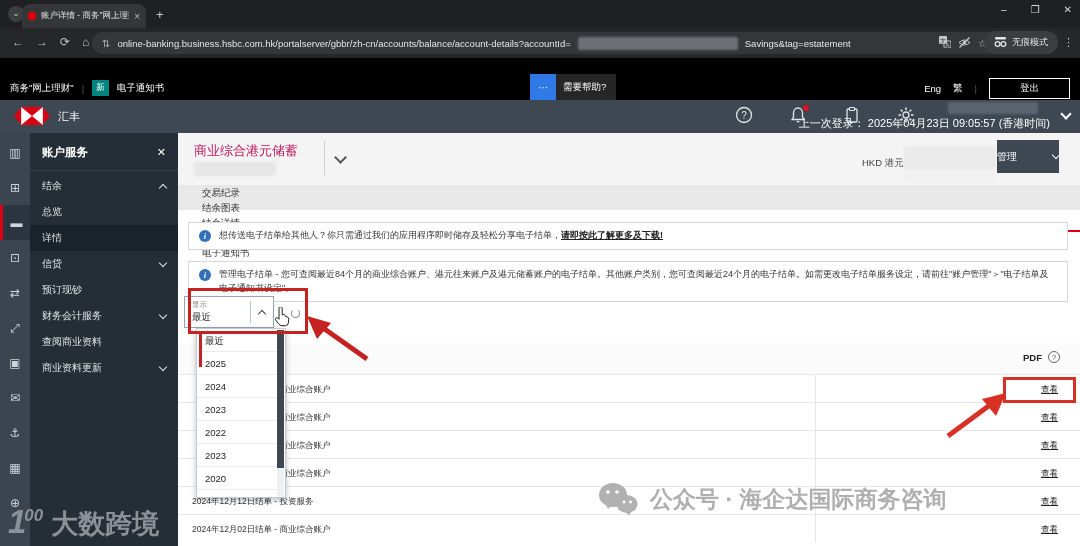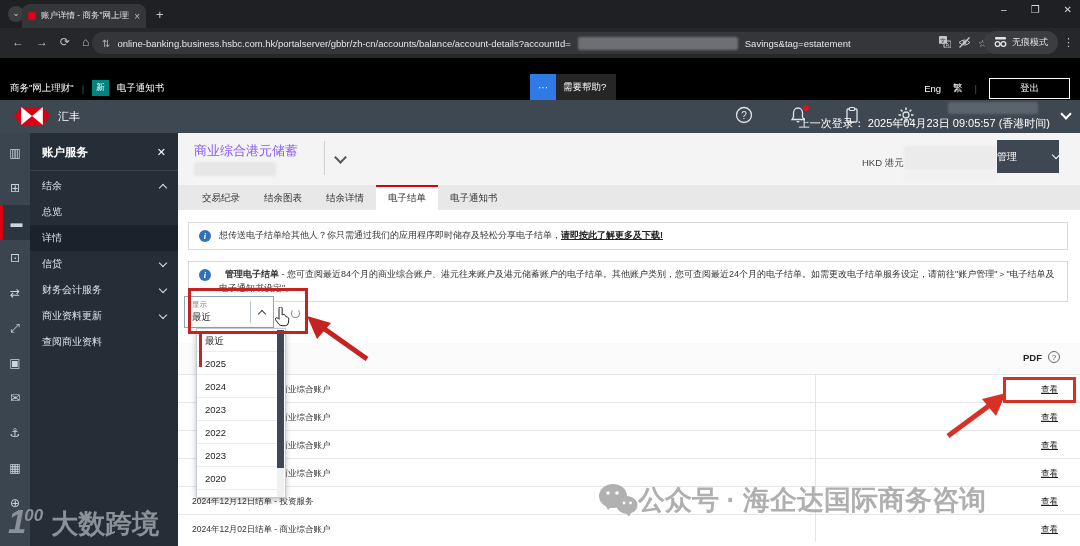--- a/index.html
+++ b/index.html
@@ -57,38 +57,38 @@
   .sp-divider { border-top:1px solid #39434d; margin:0 0 2px 0; }
   .sp-item { display:flex; align-items:center; justify-content:space-between; padding:6px 12px; color:#dde4ea; font-size:10px; min-height:25px; }
   .sp-item.selected { background:#1a222b; }
   .sp-chev { width:6px; height:6px; border-right:1.5px solid #dde4ea; border-bottom:1.5px solid #dde4ea; }
   .chev-up { transform:rotate(-135deg); margin-top:3px; }
   .chev-down { transform:rotate(45deg); margin-bottom:3px; }
 
   
   .content { position:absolute; left:178px; top:133px; width:902px; height:413px; background:#fff; }
   .acct-header { position:absolute; left:0; top:0; width:902px; height:52px; background:#f4f4f4; }
-  .acct-name { position:absolute; left:16px; top:9px; font-size:13px; color:#8b5cf6; }
+  .acct-name { position:absolute; left:16px; top:9px; font-size:13px; color:#be185d; }
   .acct-redacted { position:absolute; left:16px; top:29px; width:82px; height:14px; background:#e7e7e7; border-radius:2px; filter:blur(1px); }
   .acct-vdiv { position:absolute; left:146px; top:8px; width:1px; height:34px; background:#cfcfcf; }
   .acct-chev { position:absolute; left:158px; top:20px; width:9px; height:9px; border-right:2px solid #555; border-bottom:2px solid #555; transform:rotate(45deg); }
   .ccy-label { position:absolute; left:684px; top:24px; font-size:9.5px; color:#444; }
   .bal-redacted { position:absolute; left:726px; top:13px; width:92px; height:24px; background:#ebebeb; border-radius:2px; filter:blur(1px); }
   .bal-redacted2 { position:absolute; left:726px; top:40px; width:92px; height:9px; background:#f1f1f1; border-radius:2px; filter:blur(1px); }
   .manage-btn { position:absolute; left:819px; top:7px; width:62px; height:33px; background:#3e4853; color:#fff; font-size:10px; display:flex; align-items:center; justify-content:space-between; gap:16px; }
   .manage-btn .sp-chev { border-color:#fff; }
 
-  .tabbar { position:absolute; left:0; top:52px; width:902px; height:25px; background:#e8e8e8; display:flex; padding-left:12px; }
+  .tabbar { position:absolute; left:0; top:52px; width:902px; height:25px; background:#e8e8e8; display:flex; padding-left:12px;flex-direction:column; }
   .ctab { height:25px; padding:0 12px; font-size:9.5px; color:#333; display:flex; align-items:center; border-top:2px solid transparent; }
   .ctab.active { background:#fff; border-top:2px solid #db0011; }
 
   .banner { position:absolute; left:10px; width:880px; background:#fff; border:1px solid #d8d8d8; display:flex; align-items:flex-start; padding:6px 10px; gap:8px; font-size:9px; color:#333; line-height:1.5; }
   .info-ic { width:12px; height:12px; border-radius:50%; background:#3271ba; color:#fff; font-size:8.5px; font-weight:bold; text-align:center; line-height:12px; flex:none; margin-top:1px; font-family:"Liberation Serif",serif; font-style:italic; }
   .banner a { color:#222; font-weight:bold; text-decoration:underline; }
-  .banner b { font-weight:bold;margin-left:6px; }
+  .banner b { font-weight:normal; }
 
   .combo { position:absolute; left:6px; top:163px; width:90px; height:32px; background:#fff; border:1px solid #93a4b2; display:flex; }
   .combo-main { flex:1; padding:3px 0 0 7px; }
   .combo-label { font-size:7.5px; color:#8a8a8a; }
   .combo-value { font-size:9.5px; color:#222; margin-top:1px; }
   .combo-div { width:1px; background:#b9c3cc; margin:4px 0; }
   .combo-btn { width:22px; display:flex; align-items:center; justify-content:center; }
   .combo-btn .sp-chev { border-color:#444; }
   .spinner-ic { position:absolute; left:113px; top:176px; width:9px; height:9px; border:1.5px solid #8a8a8a; border-top-color:transparent; border-radius:50%; }
 
@@ -110,21 +110,21 @@
 
   
   .anno { position:absolute; z-index:8; }
   .red-rect1 { left:188px; top:288px; width:120px; height:46px; border:3px solid #c52222; }
   .red-vline { left:199px; top:334px; width:3px; height:33px; background:#c52222; }
   .red-rect2 { left:1003px; top:377px; width:73px; height:26px; border:3px solid #d93025; }
   .cursor-hand { position:absolute; left:274px; top:307px; z-index:9; }
   svg.arrow { position:absolute; z-index:8; overflow:visible; }
 
   
-  .wm-center { position:absolute; left:598px; top:482px; display:flex; align-items:center; color:#a9a9a9; font-size:27px; font-weight:bold; z-index:10; opacity:.92; }
+  .wm-center { position:absolute; left:598px; top:482px; display:flex; align-items:center; gap:12px; color:#a9a9a9; font-size:23px; font-weight:bold; z-index:10; opacity:.92; }
   .wm-corner { position:absolute; left:8px; top:503px; display:flex; align-items:baseline; color:#8b9199; z-index:10; }
   .wm-100 { font-size:33px; font-weight:bold; font-style:italic; letter-spacing:-2px; }
   .wm-100 sup { font-size:17px; letter-spacing:0; }
   .wm-brand { font-size:27px; font-weight:bold; margin-left:8px; }
 </style>
 </head>
 <body>
 
 <div class="tabstrip">
   <div class="tab-search">⌄</div>
@@ -277,29 +277,32 @@
     <span>总览</span>
   </div>
   <div class="sp-item selected">
     <span>详情</span>
   </div>
   <div class="sp-item">
     <span>信贷</span>
       <span class="sp-chev chev-down"></span>
   </div>
   <div class="sp-item">
+    <span>预订现钞</span>
+  </div>
+  <div class="sp-item">
     <span>财务会计服务</span>
       <span class="sp-chev chev-down"></span>
   </div>
   <div class="sp-item">
+    <span>查阅商业资料</span>
+  </div>
+  <div class="sp-item">
     <span>商业资料更新</span>
       <span class="sp-chev chev-down"></span>
-  </div>
-  <div class="sp-item">
-    <span>查阅商业资料</span>
   </div>
 </div>
 
 <div class="content">
 
   <div class="acct-header">
     <div class="acct-name">商业综合港元储蓄</div>
     <div class="acct-redacted"></div>
     <div class="acct-vdiv"></div>
     <div class="acct-chev"></div>

